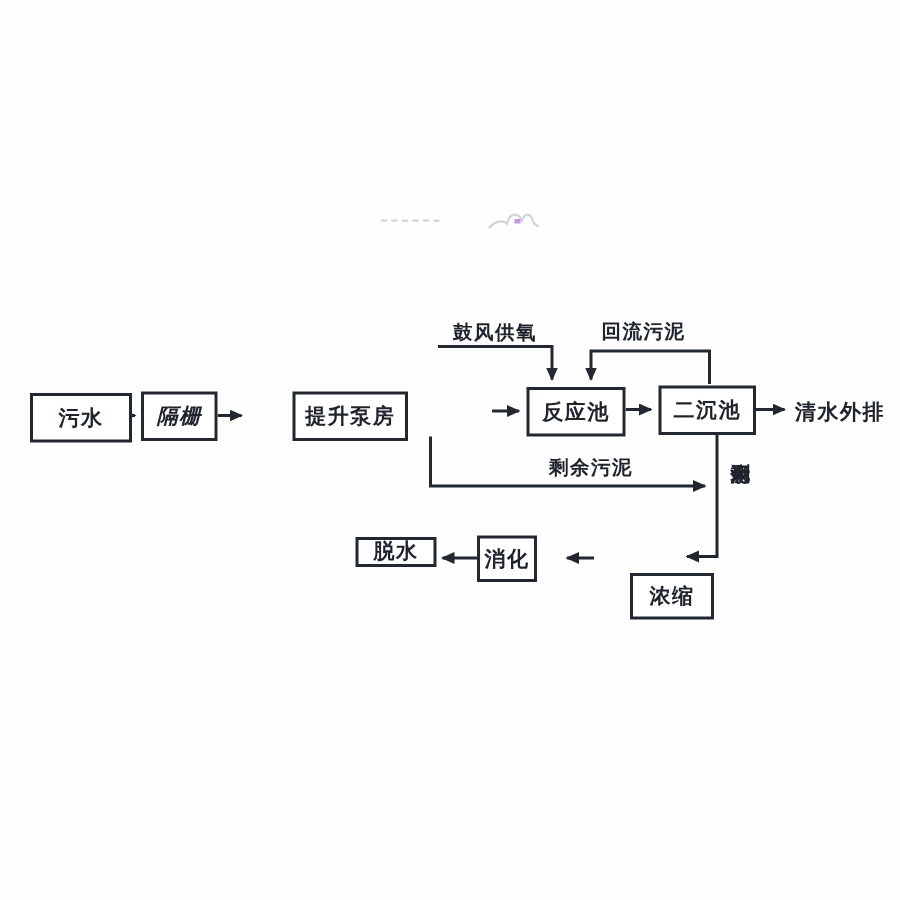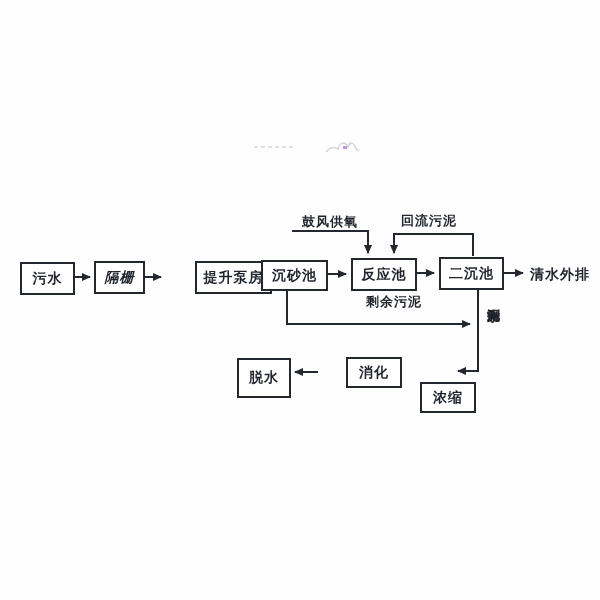--- a/index.html
+++ b/index.html
@@ -81,41 +81,40 @@
       <path d="M318,372 L295,372" marker-end="url(#arrow)"></path>
     </g>
 
     <g>
       <path d="M254,147 L293,147" stroke="var(--smudge-color,#d3d3da)" stroke-width="1.5" stroke-dasharray="4 3" fill="none"></path>
       <path d="M326,152 c3,-4 8,-6 12,-3 c2,-7 7,-8 10,-2 c2,-6 6,-5 8,2 l3,2" stroke="var(--smudge-color,#d3d3da)" stroke-width="1.5" fill="none"></path>
       <rect x="343" y="146" width="4" height="3" fill="var(--smudge-dot-color,#b57bd6)" opacity="0.8"></rect>
     </g>
   </svg>
 
-  <div class="node" style="left:20px; top:262px; width:55px; height:33px;">污水</div>
+  <div class="node" style="left:20px; top:262px; width:68px; height:33px;">污水</div>
 
   <div class="node" style="left:94px; top:261px; width:51px; height:33px;font-style:italic;">隔栅</div>
 
   <div class="node" style="left:166px; top:261px; width:77px; height:33px;margin-left:29px;">提升泵房</div>
 
-  <div class="node" style="left:261px; top:260px; width:67px; height:31px;">沉砂池</div>
 
   <div class="node" style="left:351px; top:258px; width:66px; height:33px;">反应池</div>
 
   <div class="node" style="left:439px; top:257px; width:65px; height:33px;">二沉池</div>
 
   <div class="node" style="left:420px; top:357px; width:56px; height:31px;margin-top:25px;">浓缩</div>
 
-  <div class="node" style="left:318px; top:357px; width:56px; height:31px;margin-left:28px;">消化</div>
+  <div class="node" style="left:318px; top:357px; width:40px; height:31px;">消化</div>
 
-  <div class="node" style="left:237px; top:358px; width:54px; height:40px;">脱水</div>
+  <div class="node" style="left:237px; top:358px; width:54px; height:20px;">脱水</div>
 
   <div class="flow-label" style="left:302px; top:213px;">鼓风供氧</div>
 
   <div class="flow-label" style="left:401px; top:212px;">回流污泥</div>
 
-  <div class="flow-label" style="left:366px; top:293px;">剩余污泥</div>
+  <div class="flow-label" style="left:366px; top:303px;">剩余污泥</div>
 
   <div class="flow-label vertical" style="left:487px; top:299px; height:56px;">剩余污泥</div>
 
   <div class="flow-label" style="left:530px; top:266px; font-size:14px;">清水外排</div>
 
 </div>
 
 </body></html>

